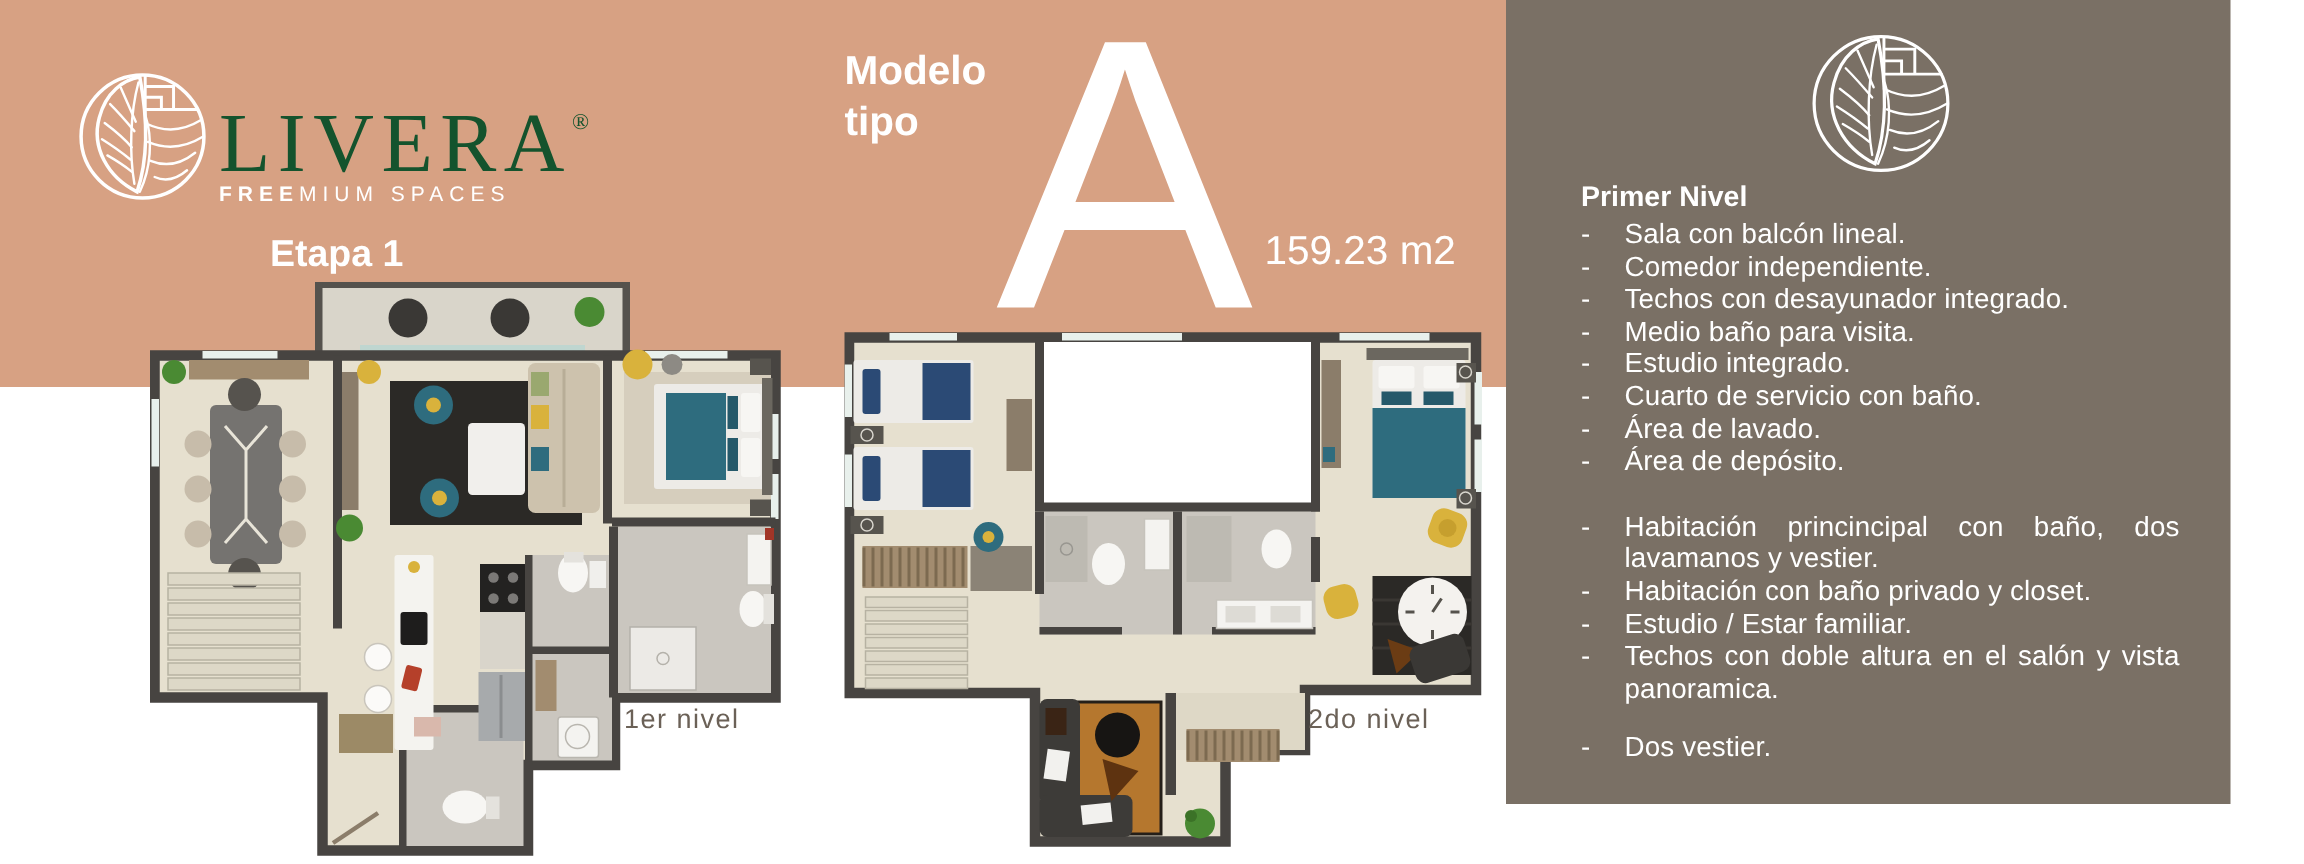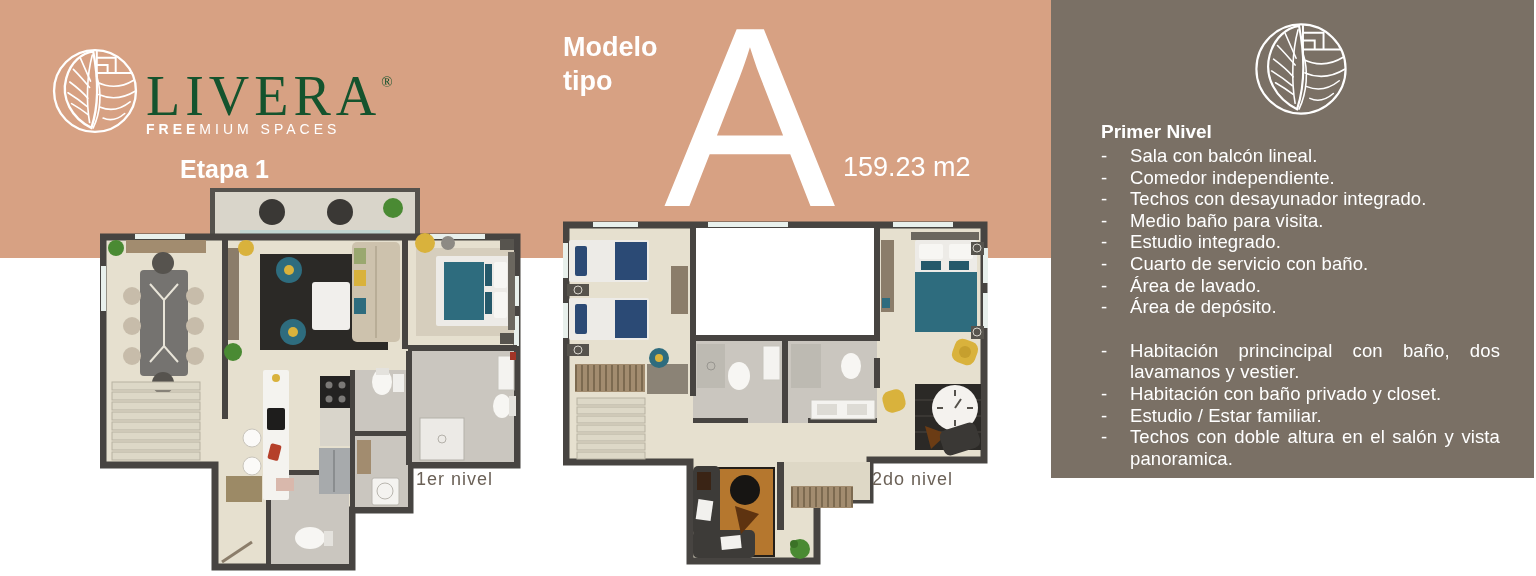--- a/index.html
+++ b/index.html
@@ -1,21 +1,21 @@
 <!DOCTYPE html>
 <html><head>
 <meta charset="utf-8">
 <style>
   html,body{margin:0;padding:0;background:#ffffff;}
   body{width:1536px;height:576px;position:relative;overflow:hidden;
        font-family:"Liberation Sans",sans-serif;}
   .abs{position:absolute;}
   
   .peach-band{left:0;top:0;width:1053px;height:258px;background:#d7a183;}
-  .side-panel{left:1051px;top:0;width:483px;height:478px;background:#7a7065;
+  .side-panel{left:1004px;top:0;width:483px;height:536px;background:#7a7065;
               box-sizing:border-box;padding:0 34px 0 50px;color:#ffffff;}
   
   .brand-logo{left:50px;top:46px;width:90px;height:90px;}
   .wordmark{left:146px;top:54px;font-family:"Liberation Serif",serif;
             font-size:56px;line-height:56px;color:#14532d;letter-spacing:5px;white-space:nowrap;}
   .wordmark sup{font-size:15px;letter-spacing:0;vertical-align:28px;}
   .brand-tagline{left:146px;top:121px;width:232px;color:#ffffff;
                  font-size:14px;letter-spacing:4px;white-space:nowrap;}
   .brand-tagline b{font-weight:bold;}
   .stage{left:180px;top:155px;width:220px;color:#ffffff;
@@ -363,17 +363,17 @@
           <span class="li-text">Estudio / Estar familiar.</span>
         </li>
       <li>
           <span class="dash">-</span>
           <span class="li-text">Techos con doble altura en el salón y vista panoramica.</span>
         </li>
     </ul>
     <ul class="panel-list after-gap">
       <li>
           <span class="dash">-</span>
-          <span class="li-text">Dos privado.</span>
+          <span class="li-text">Dos vestier.</span>
         </li>
     </ul>
   </section>
 </aside>
 
 </body></html>

